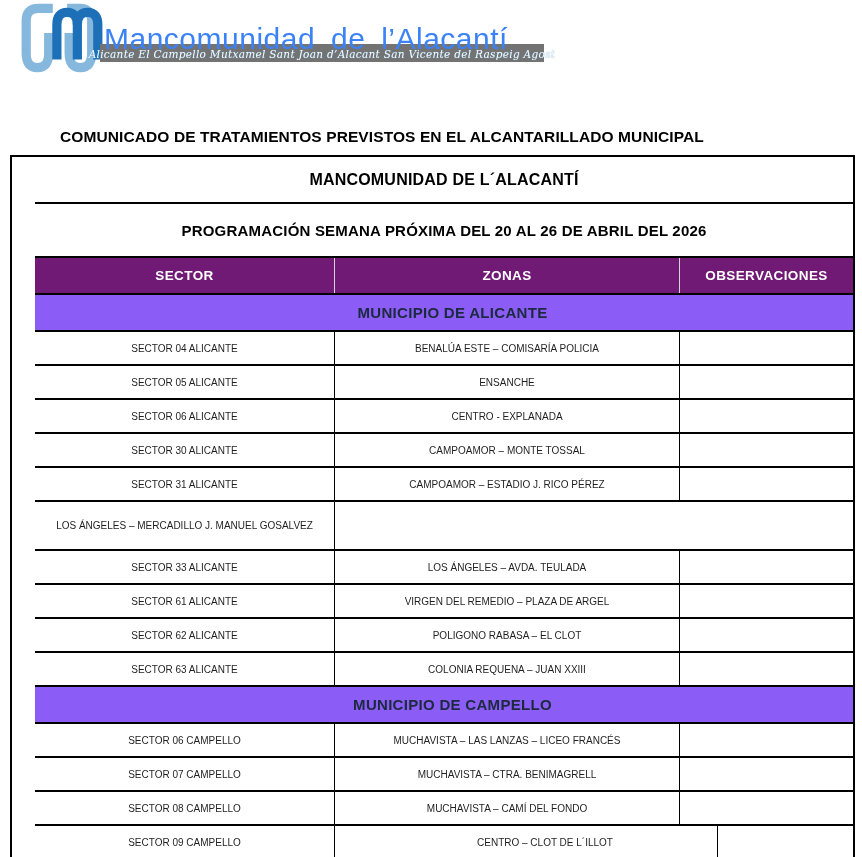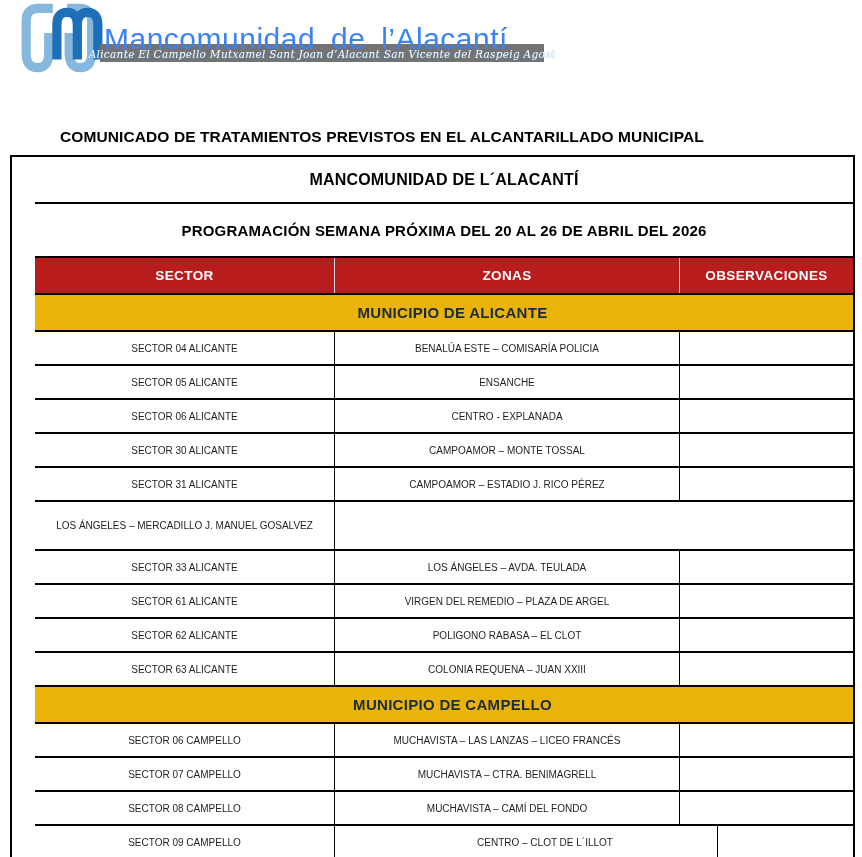--- a/index.html
+++ b/index.html
@@ -46,25 +46,25 @@
     display: flex; align-items: center; justify-content: center; text-align: center;
     box-sizing: border-box; padding: 2px 8px; color: #1f1f1f; font-size: 10px;
   }
   .c-sector, .c-zona { border-right: 1.5px solid #000000; }
 
   .org-row  { height: 45px; }
   .org-row .cell  { font-size: 16px; font-weight: 700; color: #000; letter-spacing: 0.2px; }
   .week-row { height: 52px; }
   .week-row .cell { font-size: 15px; font-weight: 700; color: #000; letter-spacing: 0.2px; }
 
-  .cols-row { height: 35px; background: #b91c1c; border-bottom: 2px solid #000; }
+  .cols-row { height: 35px; background: #701a75; border-bottom: 2px solid #000; }
   .cols-row .cell { color: #ffffff; font-weight: 700; font-size: 13.5px; letter-spacing: 0.4px; }
   .cols-row .c-sector, .cols-row .c-zona { border-right: 1.5px solid #cfd6de; }
 
-  .section-row { height: 35px; background: #eab308; padding-left: 17px; }
+  .section-row { height: 35px; background: #8b5cf6; padding-left: 17px; }
   .section-row .cell { color: #1b2a3e; font-weight: 700; font-size: 15px; letter-spacing: 0.3px; }
 
   .data-row { height: 32px; }
   .data-row.tall { height: 47px; }
   .data-row.tall .c-zona span { display: inline-block; max-width: 300px; line-height: 1.35; }
   .data-row .cell { font-weight: 400; }
 </style>
 </head>
 <body>
 

